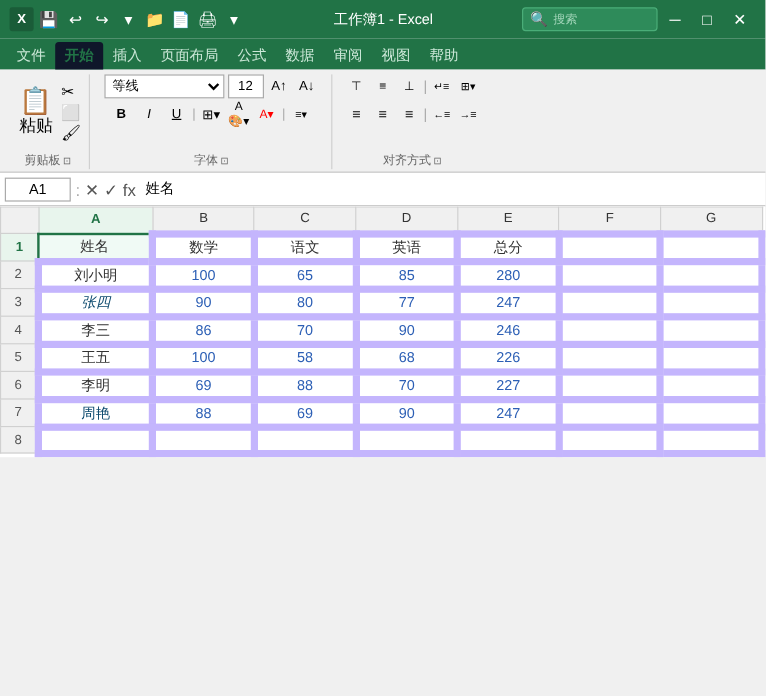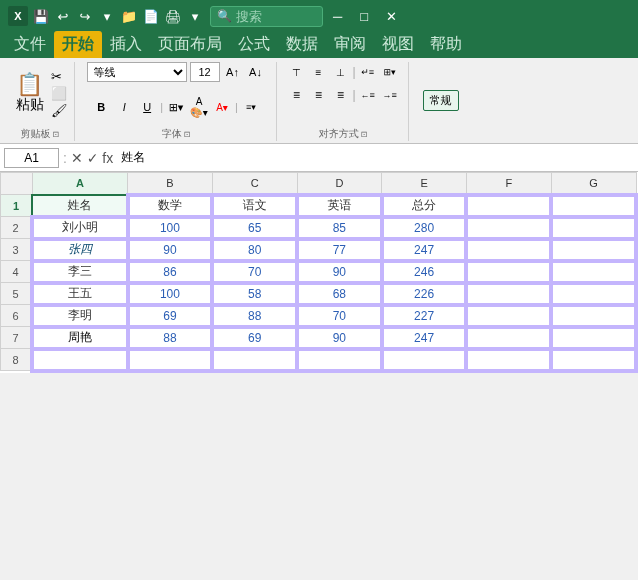--- a/index.html
+++ b/index.html
@@ -14,41 +14,41 @@
       align-items: center;
       padding: 0 8px;
       gap: 6px;
     }
     .title-bar-left { display: flex; align-items: center; gap: 4px; }
     .excel-icon { width: 20px; height: 20px; background: #1a5c38; display: flex; align-items: center; justify-content: center; font-size: 11px; font-weight: bold; color: #fff; border-radius: 2px; }
     .title-btn { width: 18px; height: 18px; display: flex; align-items: center; justify-content: center; color: white; font-size: 13px; cursor: pointer; }
     .title-center { flex: 1; text-align: center; font-size: 12px; color: white; }
     .title-right { display: flex; align-items: center; gap: 2px; }
     .search-box { display: flex; align-items: center; background: #2e8b5a; border: 1px solid #4aad78; border-radius: 3px; padding: 2px 6px; gap: 4px; }
-    .search-box input { background: transparent; border: none; outline: none; color: white; font-size: 13px; width: 80px; }
+    .search-box input { background: transparent; border: none; outline: none; color: white; font-size: 10px; width: 80px; }
     .search-box input::placeholder { color: #a0d4b8; }
     .win-btn { color: white; font-size: 13px; padding: 0 8px; cursor: pointer; }
 
     
     .ribbon-tabs {
       background: #217346;
       display: flex;
       align-items: flex-end;
       padding: 0 6px;
       height: 26px;
     }
     .ribbon-tab {
       padding: 3px 8px;
-      font-size: 16px;
+      font-size: 12px;
       color: #cce8d8;
       cursor: pointer;
       border-radius: 3px 3px 0 0;
     }
     .ribbon-tab.active {
-      background: #eab308;
+      background: #0f172a;
       color: #217346;
       font-weight: bold;
       text-align: center;
     }
 
     
     .ribbon {
       background: #f0f0f0;
       border-bottom: 1px solid #c0c0c0;
       padding: 4px 6px 2px;
@@ -94,21 +94,21 @@
     .paste-label { font-size: 14px; }
 
     
     .clip-icons { display: flex; flex-direction: column; gap: 2px; }
     .clip-icon { font-size: 13px; cursor: pointer; display: flex; align-items: center; gap: 2px; }
 
     
     .font-group-content {
       display: flex;
       flex-direction: column;
-      gap: 15px;
+      gap: 3px;
     }
     .font-row1 { display: flex; align-items: center; gap: 3px; }
     .font-row2 { display: flex; align-items: center; gap: 3px; }
     .font-select {
       border: 1px solid #aaa;
       background: white;
       font-size: 11px;
       height: 20px;
       padding: 0 2px;
       width: 100px;
@@ -214,21 +214,21 @@
       user-select: none;
       height: 22px;
       font-weight: normal;
     }
     .col-header.active {
       background: #e8f5ed;
       color: #217346;
       font-weight: bold;
     }
     .cell {
-      border: 4px solid #c4b5fd;
+      border: 6px solid #c4b5fd;
       text-align: center;
       font-size: 12px;
       height: 22px;
       padding: 0 4px;
       white-space: nowrap;
     }
     .cell.header-cell {
       background: #fff;
       color: #333;
     }
@@ -248,20 +248,21 @@
     <div class="excel-icon">X</div>
     <div class="title-btn">💾</div>
     <div class="title-btn">↩</div>
     <div class="title-btn">↪</div>
     <div class="title-btn">▾</div>
     <div class="title-btn">📁</div>
     <div class="title-btn">📄</div>
     <div class="title-btn">🖨</div>
     <div class="title-btn">▾</div>
   </div>
+  <div class="title-center">工作簿1 - Excel</div>
   <div class="title-right">
     <div class="search-box">
       <span>🔍</span>
       <input type="text" placeholder="搜索" style="">
     </div>
     <span class="win-btn">─</span>
     <span class="win-btn">□</span>
     <span class="win-btn">✕</span>
   </div>
 </div>
@@ -350,28 +351,20 @@
         <button class="align-btn" style="font-size:9px">←≡</button>
         <button class="align-btn" style="font-size:9px">→≡</button>
       </div>
     </div>
     <div class="ribbon-group-label">
       <span>对齐方式</span>
       <span class="group-expand">⊡</span>
     </div>
   </div>
 
-  <div class="ribbon-group" style="min-width:60px">
-    <div class="ribbon-group-content">
-      <div class="style-box">常规</div>
-    </div>
-    <div class="ribbon-group-label">
-      <span></span>
-    </div>
-  </div>
 </div>
 
 <div class="formula-bar">
   <div class="cell-ref">A1</div>
   <span class="formula-sep">:</span>
   <div class="formula-icons">
     <span>✕</span>
     <span>✓</span>
     <span>fx</span>
   </div>
@@ -459,21 +452,21 @@
           <td class="cell blue-text" style="color: rgb(51, 51, 51);">李明</td>
           <td class="cell blue-text">69</td>
           <td class="cell blue-text">88</td>
           <td class="cell blue-text">70</td>
           <td class="cell blue-text">227</td>
           <td class="cell"></td>
           <td class="cell"></td>
         </tr>
         <tr>
           <td class="row-num">7</td>
-          <td class="cell blue-text" style="color: #000000;">周艳</td>
+          <td class="cell blue-text" style="color: #0c4a6e;">周艳</td>
           <td class="cell blue-text">88</td>
           <td class="cell blue-text">69</td>
           <td class="cell blue-text">90</td>
           <td class="cell blue-text">247</td>
           <td class="cell"></td>
           <td class="cell"></td>
         </tr>
         <tr>
           <td class="row-num">8</td>
           <td class="cell"></td>

